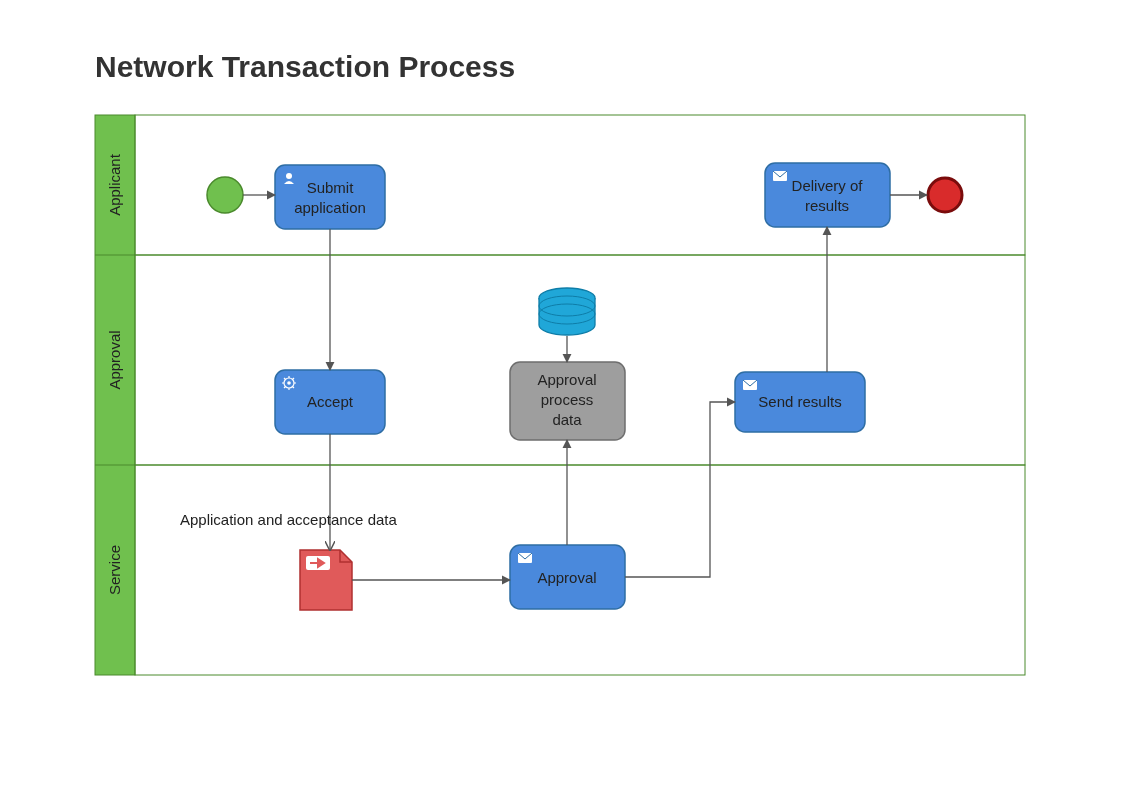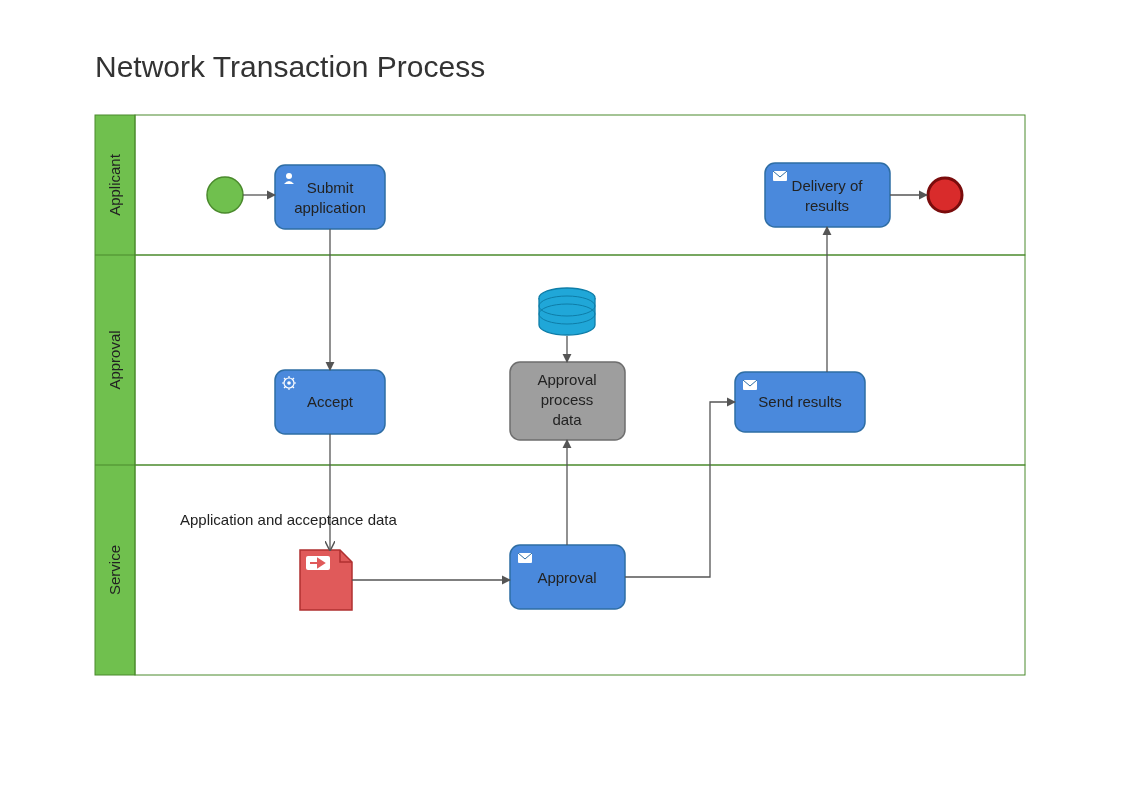--- a/index.html
+++ b/index.html
@@ -1,17 +1,17 @@
 <!DOCTYPE html>
 <html><head>
 <meta charset="utf-8">
 <style>
   html,body{margin:0;padding:0;background:#fff;font-family:"Segoe UI",Arial,sans-serif;color:#333;}
   .page{width:1123px;height:794px;position:relative;}
-  .title{position:absolute;left:95px;top:50px;font-size:30px;font-weight:400;color:#333;}
+  .title{position:absolute;left:95px;top:50px;font-size:30px;font-weight:700;color:#333;}
   svg{position:absolute;left:0;top:0;}
   .lane-label{font-size:15px;fill:#222;font-weight:500;}
   .task-text{font-size:15px;fill:#222;}
   .task-text-dark{font-size:15px;fill:#222;}
   .note-text{font-size:15px;fill:#222;}
 </style>
 </head>
 <body>
 <div class="page">
   <div class="title">Network Transaction Process</div>

